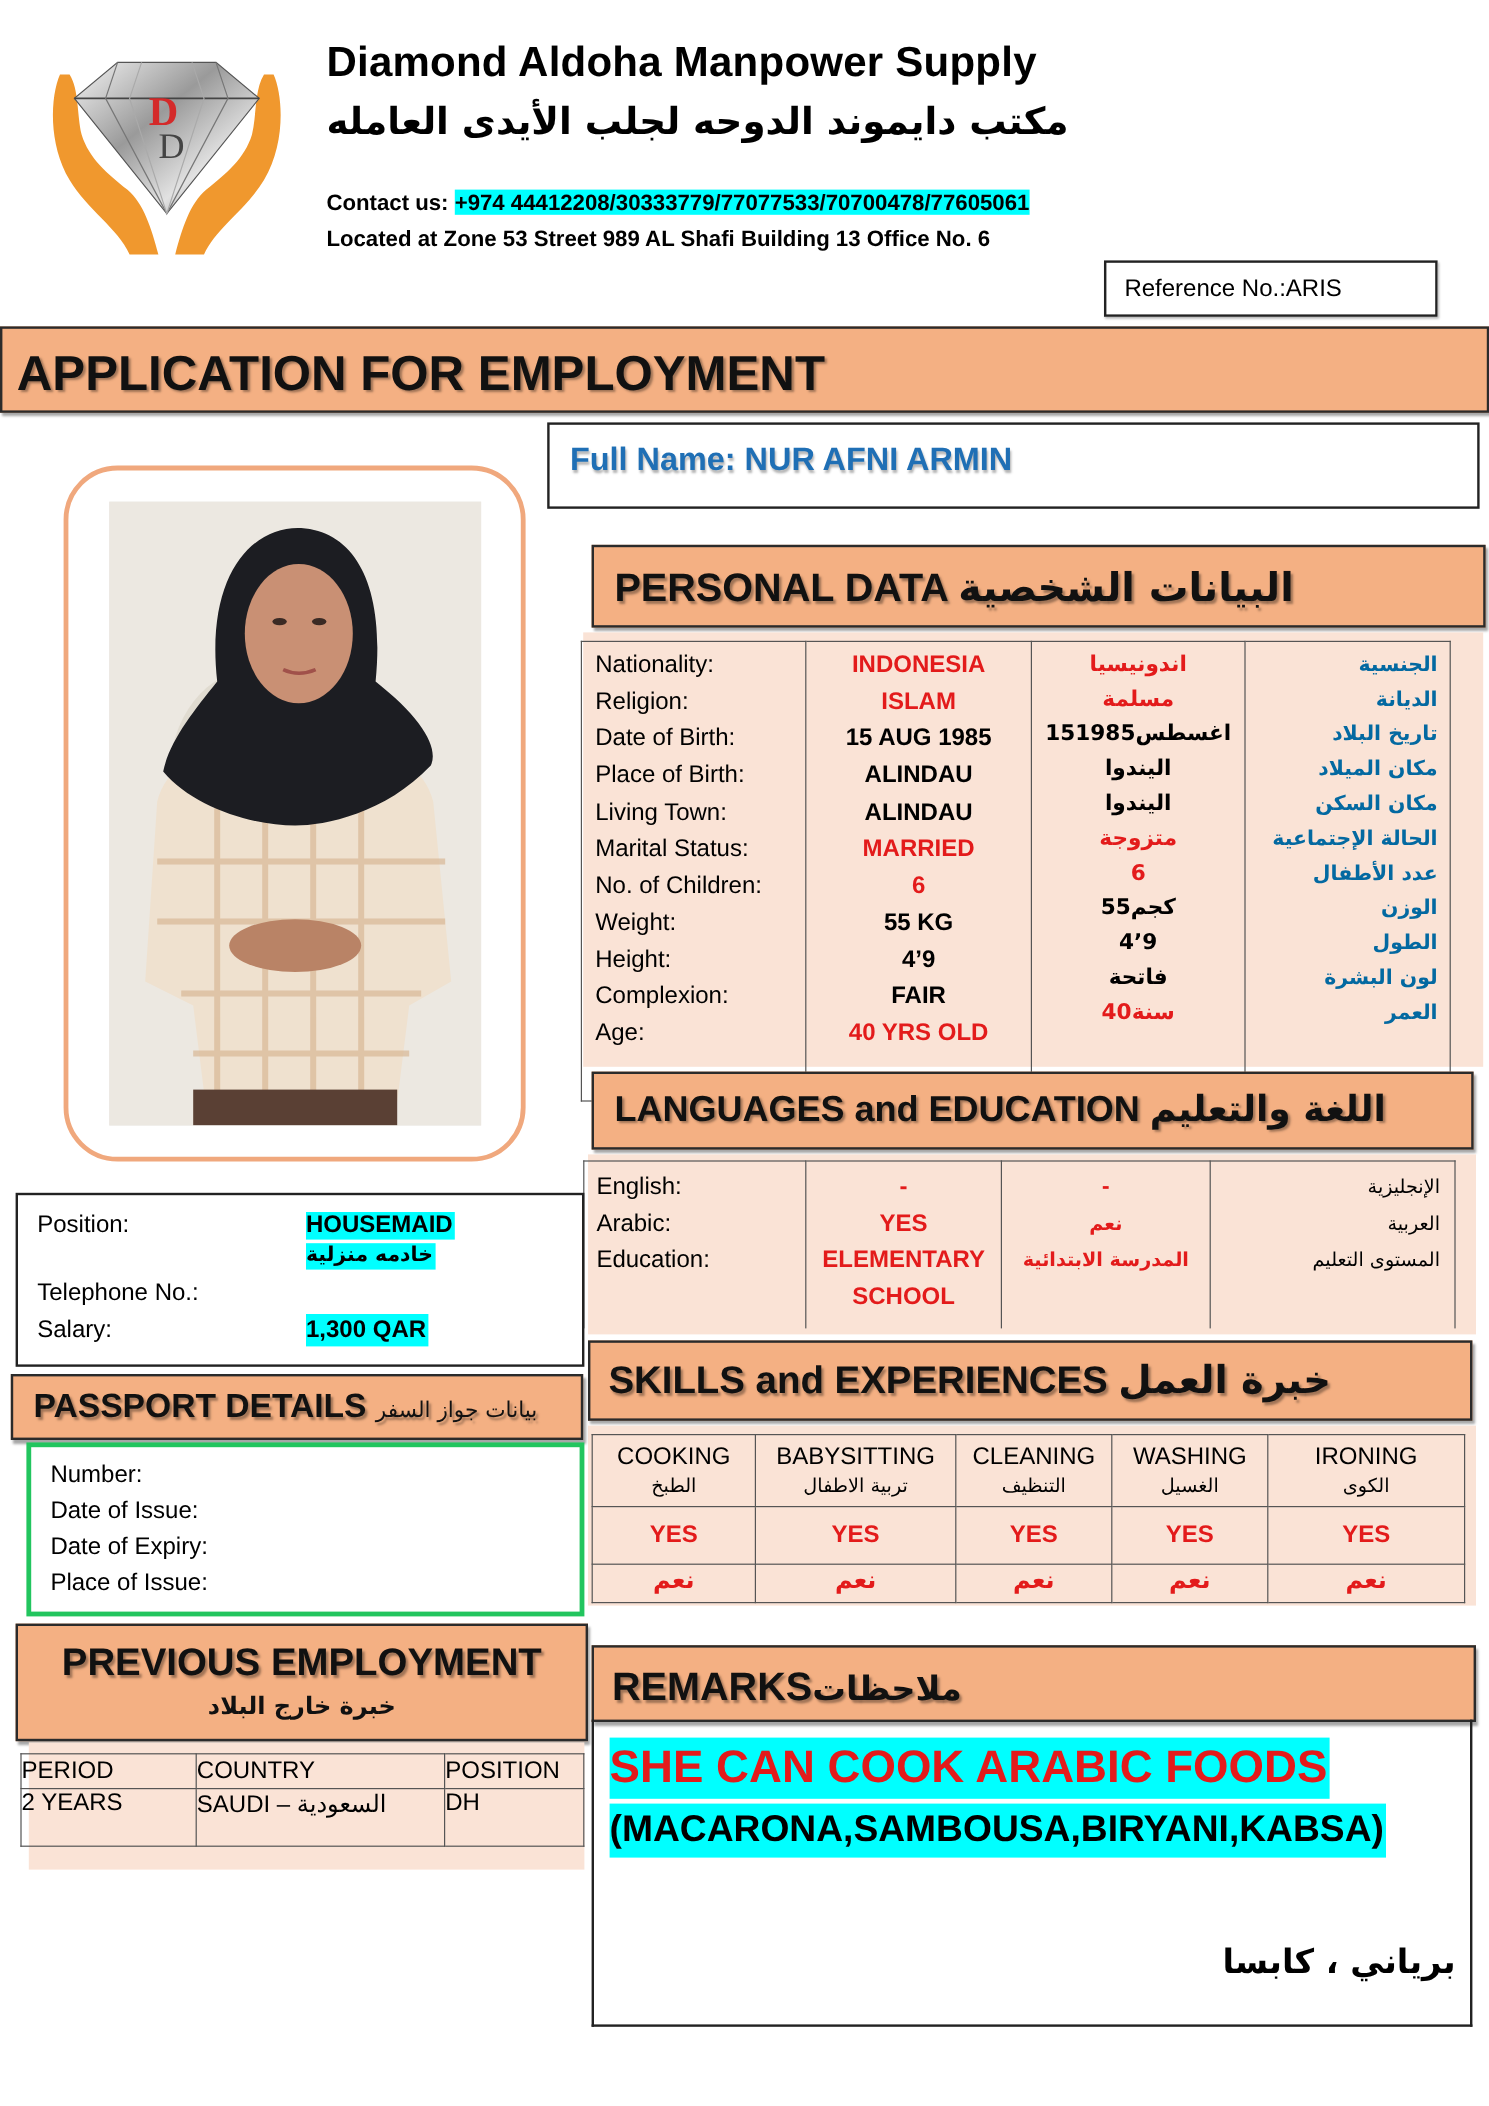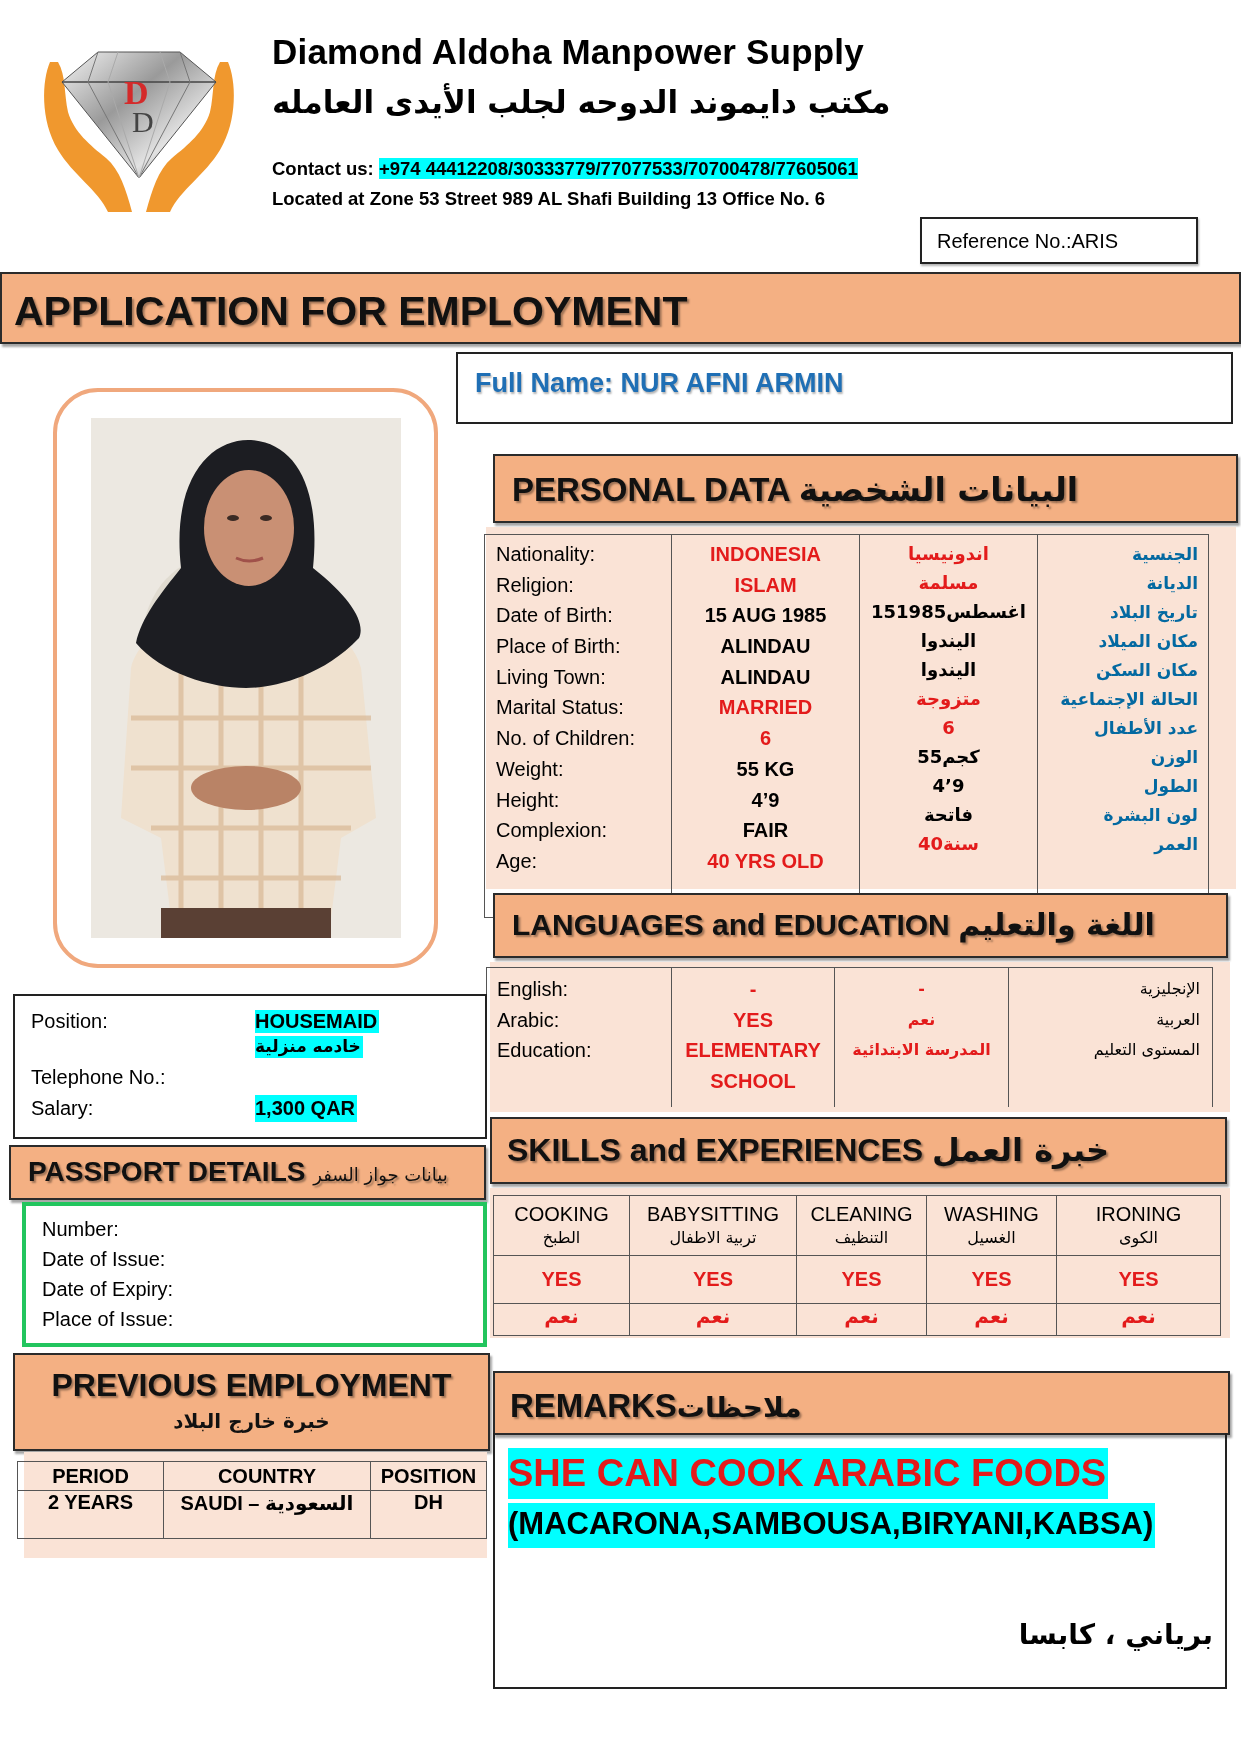--- a/index.html
+++ b/index.html
@@ -74,21 +74,21 @@
   .pp-bar { left: 9px; top: 1145px; width: 477px; height: 55px; }
   .pp-title { position:absolute; left: 17px; top: 9px; font-size: 28px; }
   .pp-box { left: 22px; top: 1202px; width: 465px; height: 145px; border: 4px solid #22c55e; font-size: 20px; }
   .pp-line { position:absolute; left: 16px; }
 
   .pe-bar { left: 13px; top: 1353px; width: 477px; height: 98px; }
   .pe-title { position:absolute; left:0; right:0; top: 12px; text-align:center; font-size: 32px; }
   .pe-ar { position:absolute; left:0; right:0; top: 54px; text-align:center; font-size: 20px; font-family:"DejaVu Sans", sans-serif; font-weight:bold; text-shadow:none; }
   .pe-bg { left: 24px; top: 1452px; width: 463px; height: 106px; }
   .pe-tbl { position:absolute; left: 17px; top: 1461px; width: 470px; height: 77px; }
-  .pe-tbl td { text-align:center; font-size: 20px; font-weight:bold; }
+  .pe-tbl td { font-size: 20px; font-weight:normal; }
   .pe-tbl .h { height: 29px; font-size: 19px; }
   .pe-tbl .v { height: 48px; vertical-align: top; padding-top: 3px; }
 
   
   .rm-bar { left: 493px; top: 1371px; width: 737px; height: 64px; }
   .rm-title { position:absolute; left: 15px; top: 14px; font-size: 33px; }
   .rm-box { left: 493px; top: 1433px; width: 734px; height: 256px; border: 2px solid #222; border-top: none; }
   .rm-l1 { position:absolute; left: 13px; top: 15px; font-size: 38px; font-weight: bold; padding: 4px 2px 4px 0; }
   .rm-l2 { position:absolute; left: 13px; top: 70px; font-size: 31px; font-weight: bold; padding: 3px 2px 6px 0; }
   .rm-l3 { position:absolute; right: 12px; top: 124px; font-size: 32px; font-weight: bold; direction: rtl; font-family:"DejaVu Sans", sans-serif; white-space: nowrap; }

